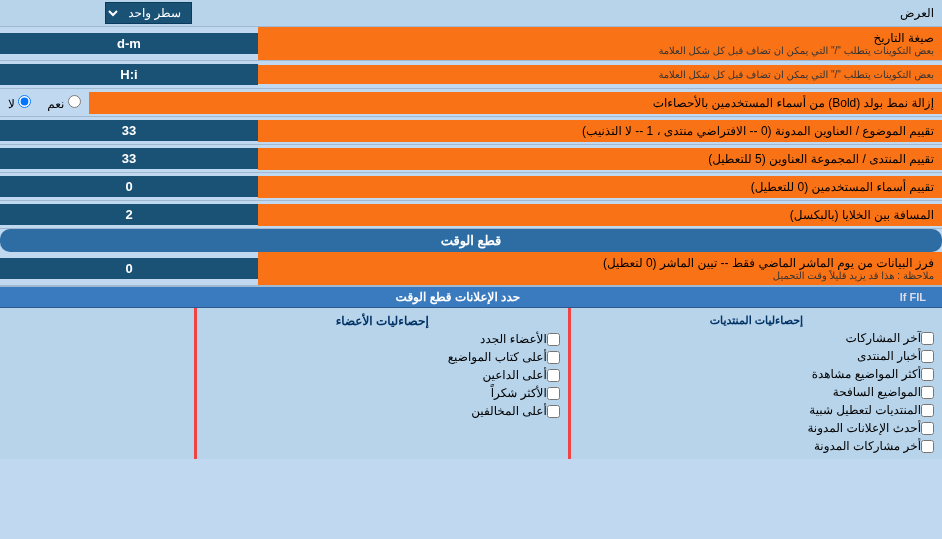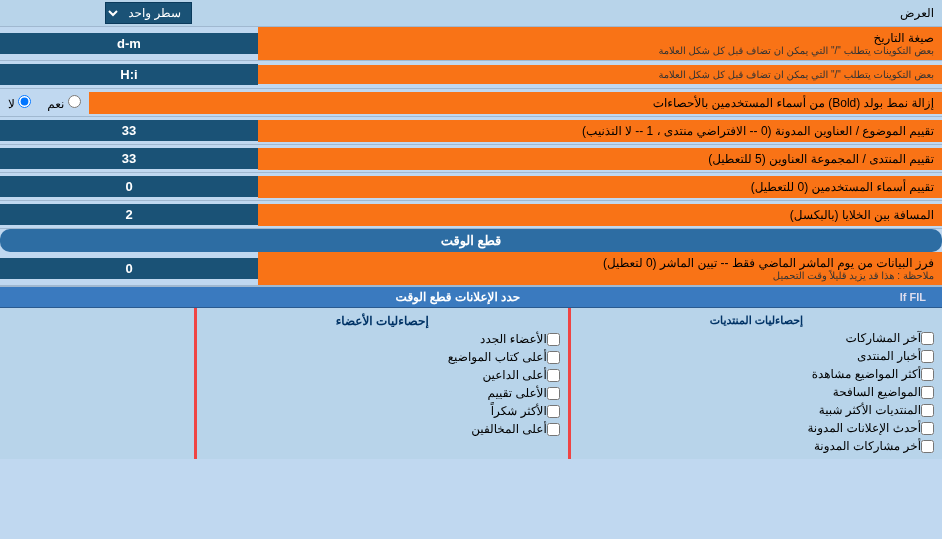--- a/index.html
+++ b/index.html
@@ -210,21 +210,21 @@
         <div class="stats-item">
           <input type="checkbox" style="">
           <label>أكثر المواضيع مشاهدة</label>
         </div>
         <div class="stats-item">
           <input type="checkbox" style="">
           <label>المواضيع السافحة</label>
         </div>
         <div class="stats-item">
           <input type="checkbox" style="">
-          <label>المنتديات الأكثر شبية</label>
+          <label>المنتديات لتعطيل شبية</label>
         </div>
         <div class="stats-item">
           <input type="checkbox" style="">
           <label>أحدث الإعلانات المدونة</label>
         </div>
         <div class="stats-item">
           <input type="checkbox" style="">
           <label>أخر مشاركات المدونة</label>
         </div>
       </div>
@@ -238,24 +238,20 @@
         <div class="stats-item">
           <input type="checkbox" style="">
           <label>أعلى كتاب المواضيع</label>
         </div>
         <div class="stats-item">
           <input type="checkbox" style="">
           <label>أعلى الداعين</label>
         </div>
         <div class="stats-item">
           <input type="checkbox" style="">
-          <label>الأعلى تقييم</label>
-        </div>
-        <div class="stats-item">
-          <input type="checkbox" style="">
           <label>الأكثر شكراً</label>
         </div>
         <div class="stats-item">
           <input type="checkbox" style="">
           <label>أعلى المخالفين</label>
         </div>
       </div>
 
       <div class="stats-col" style="flex:0.5;"></div>
     </div>

